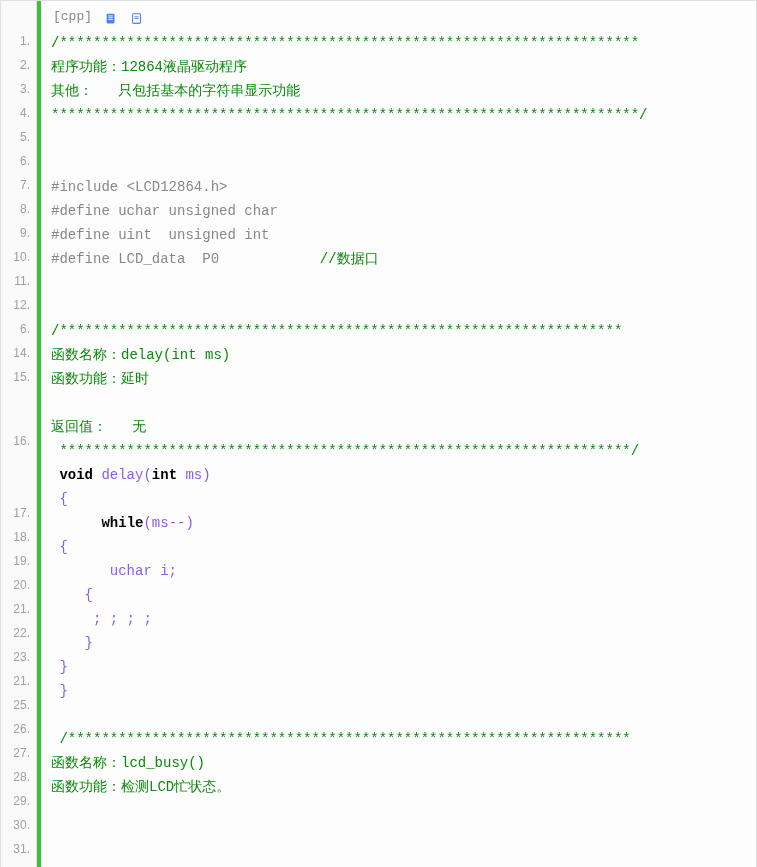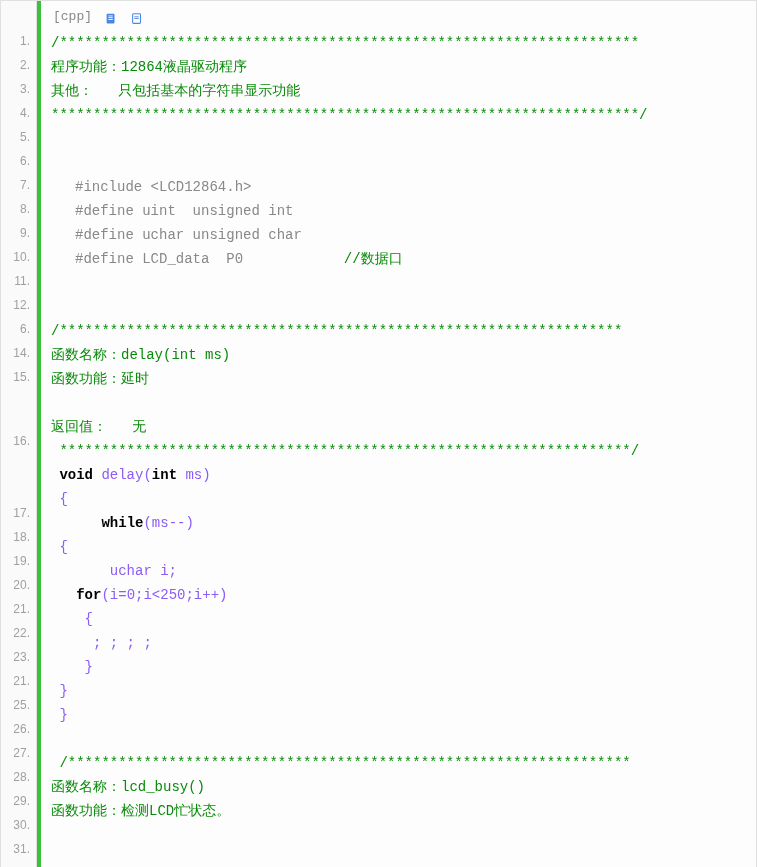--- a/index.html
+++ b/index.html
@@ -56,21 +56,21 @@
     width: 14px;
     height: 14px;
     display: inline-block;
   }
   .code-line {
     white-space: pre;
     height: 24px;
   }
   .code-line.tall { height: 48px; white-space: pre-wrap; }
   .comment { color: #0a8a0a; }
-  .preproc { color: #888; margin-left: 24px; }
+  .preproc { color: #888; }
   .keyword { color: #000000; font-weight: bold; }
   .plain   { color: #8b5cf6; }
   .watermark {
     position: absolute;
     bottom: 8px;
     right: 8px;
     display: flex;
     align-items: center;
     gap: 8px;
     opacity: 0.45;
@@ -152,37 +152,36 @@
       </span>
     </div>
     <div id="code-lines">
         <div class="code-line"><span class="comment">/*********************************************************************</span></div>
         <div class="code-line"><span class="comment">程序功能：12864液晶驱动程序</span></div>
         <div class="code-line"><span class="comment">其他：   只包括基本的字符串显示功能</span></div>
         <div class="code-line"><span class="comment">**********************************************************************/</span></div>
         <div class="code-line"><span class="plain"> </span></div>
         <div class="code-line"><span class="plain"> </span></div>
         <div class="code-line"><span class="preproc">#include &lt;LCD12864.h&gt;</span></div>
+        <div class="code-line"><span class="preproc">#define uchar unsigned char</span></div>
         <div class="code-line"><span class="preproc">#define uint  unsigned int</span></div>
-        <div class="code-line"><span class="preproc">#define uchar unsigned char</span></div>
         <div class="code-line"><span class="preproc">#define LCD_data  P0            </span><span class="comment">//数据口</span></div>
         <div class="code-line"><span class="plain"> </span></div>
         <div class="code-line"><span class="plain"> </span></div>
         <div class="code-line"><span class="comment">/*******************************************************************</span></div>
         <div class="code-line"><span class="comment">函数名称：delay(int ms)</span></div>
         <div class="code-line"><span class="comment">函数功能：延时</span></div>
         <div class="code-line"><span class="plain"> </span></div>
         <div class="code-line"><span class="comment">返回值：   无</span></div>
         <div class="code-line"><span class="comment"> ********************************************************************/</span></div>
         <div class="code-line"><span class="plain"> </span><span class="keyword">void</span><span class="plain"> delay(</span><span class="keyword">int</span><span class="plain"> ms)</span></div>
         <div class="code-line"><span class="plain"> {</span></div>
         <div class="code-line"><span class="plain">      </span><span class="keyword">while</span><span class="plain">(ms--)</span></div>
         <div class="code-line"><span class="plain"> {</span></div>
         <div class="code-line"><span class="plain">       uchar i;</span></div>
-        <div class="code-line"><span class="plain">   </span><span class="keyword">for</span><span class="plain">(i=0;i&lt;250;i++)</span></div>
         <div class="code-line"><span class="plain">    {</span></div>
         <div class="code-line"><span class="plain">     ; ; ; ;</span></div>
         <div class="code-line"><span class="plain">    }</span></div>
         <div class="code-line"><span class="plain"> }</span></div>
         <div class="code-line"><span class="plain"> }</span></div>
         <div class="code-line"><span class="plain"> </span></div>
         <div class="code-line"><span class="comment"> /*******************************************************************</span></div>
         <div class="code-line"><span class="comment">函数名称：lcd_busy()</span></div>
         <div class="code-line"><span class="comment">函数功能：检测LCD忙状态。</span></div>
       </div>

